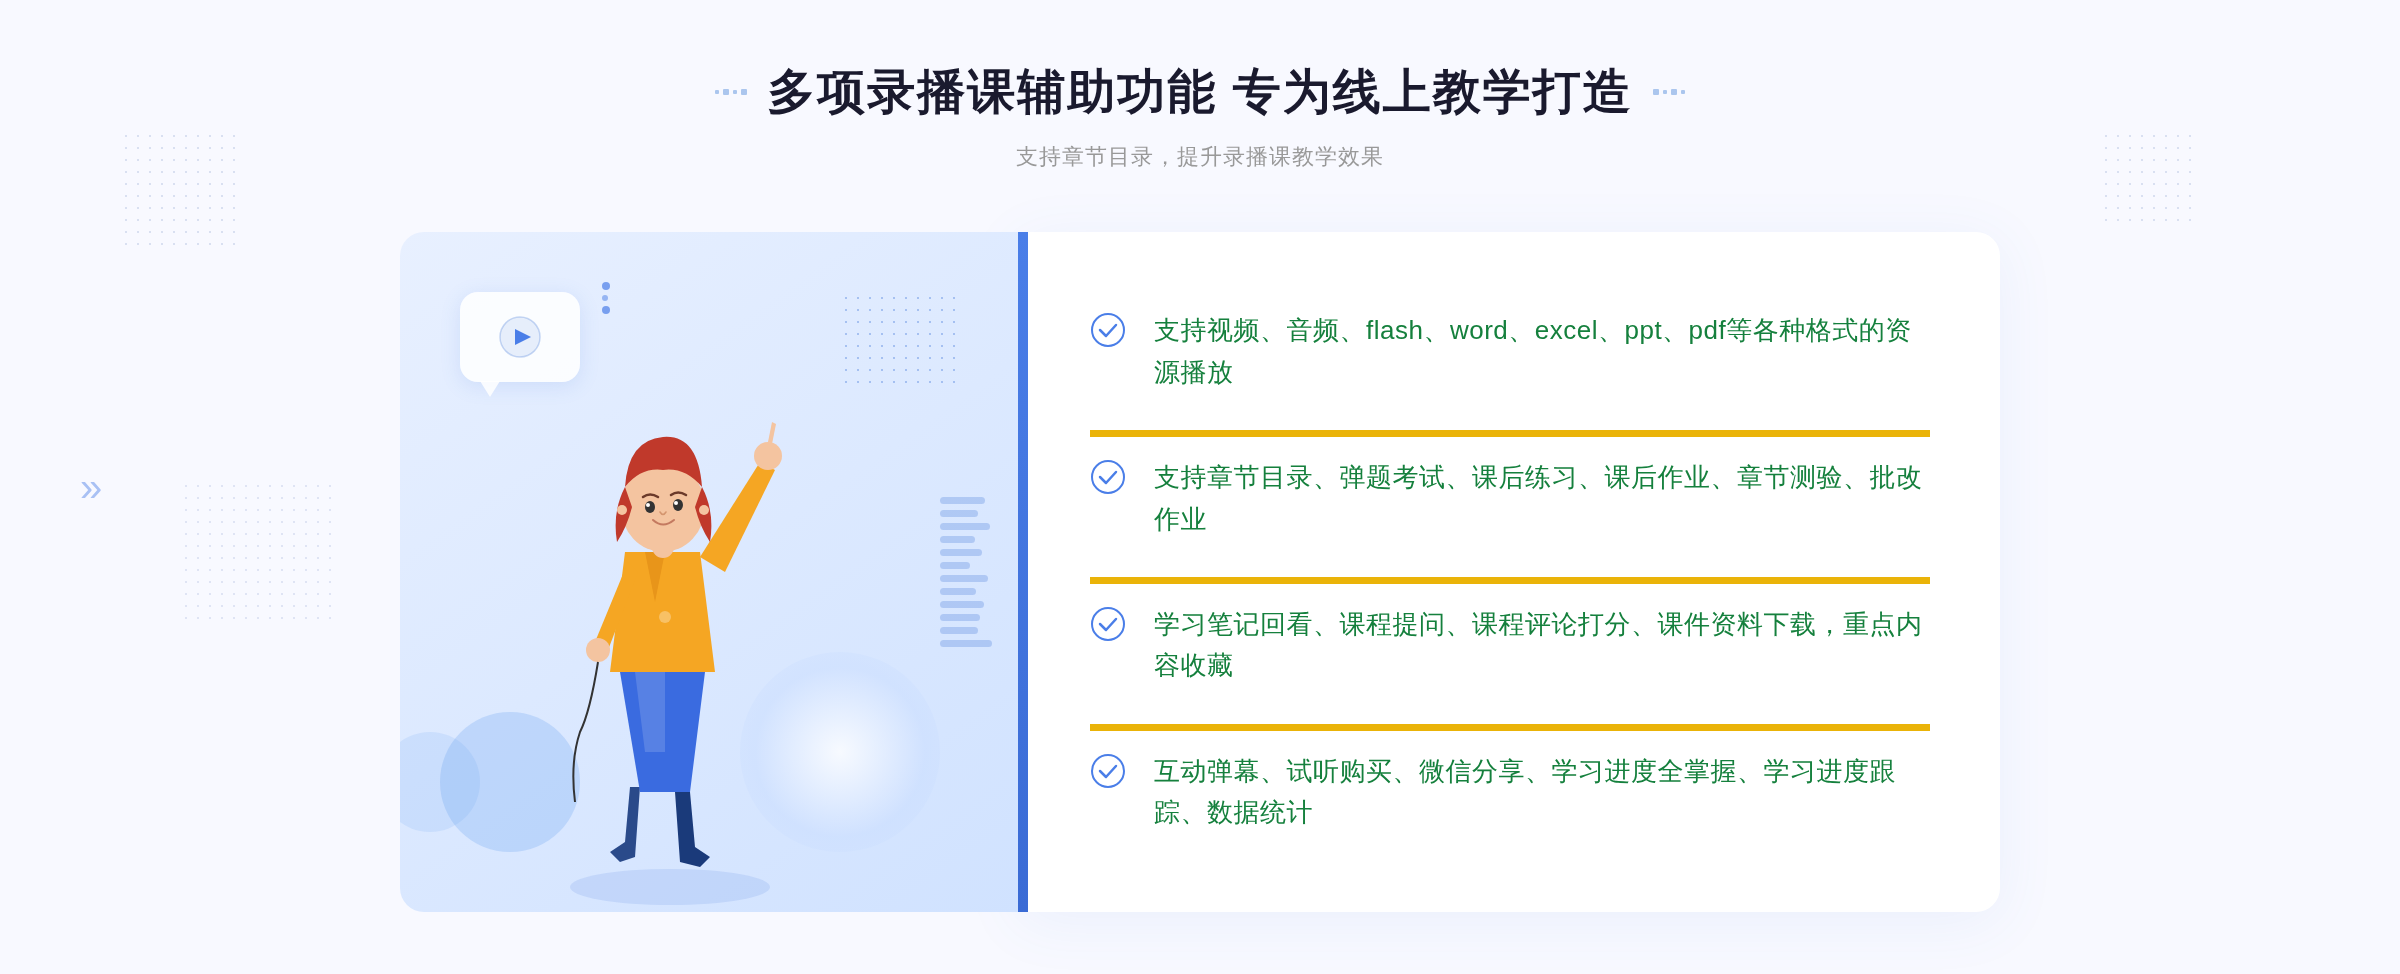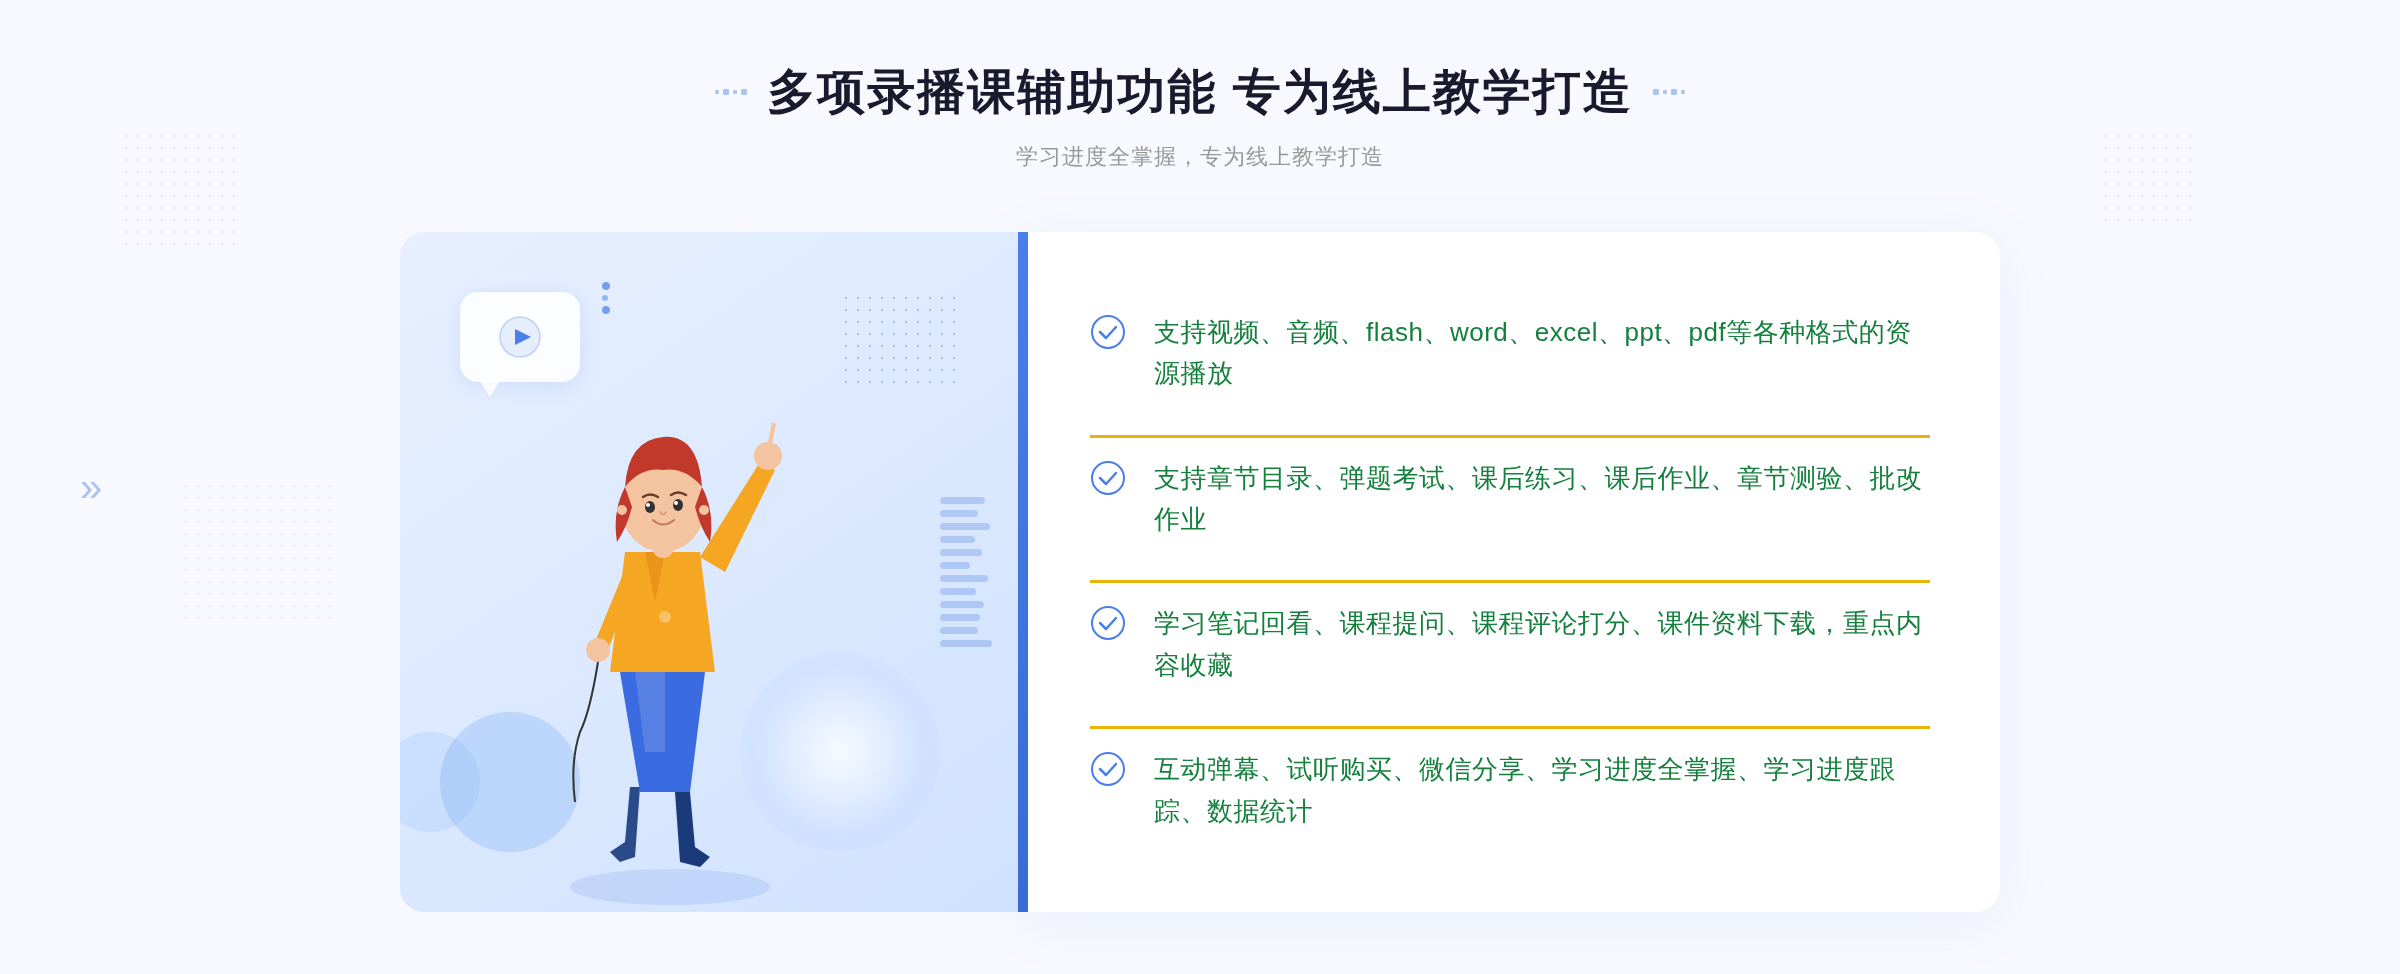--- a/index.html
+++ b/index.html
@@ -243,21 +243,21 @@
     }
 
     .feature-item {
       display: flex;
       align-items: flex-start;
       gap: 28px;
       padding: 20px 0;
     }
 
     .feature-item + .feature-item {
-      border-top: 3px solid #eab308;
+      border-top: 7px solid #eab308;
     }
 
     .check-icon {
       width: 36px;
       height: 36px;
       flex-shrink: 0;
       margin-top: 2px;
     }
 
     .feature-text {
@@ -322,21 +322,21 @@
       <h1 class="main-title">多项录播课辅助功能 专为线上教学打造</h1>
 
       <div class="title-decorator">
         <span></span>
         <span class="dot-small"></span>
         <span></span>
         <span class="dot-small"></span>
       </div>
     </div>
 
-    <p class="sub-title">学习进度全掌握，专为线上教学打造</p>
+    <p class="sub-title">支持章节目录，提升录播课教学效果</p>
   </div>
 
   <div class="content-area">
 
     <div class="illustration-panel">
 
       <div class="illus-dots"></div>
 
       <div class="illus-stripes">
         <div class="stripe" style="width:45px;"></div>

